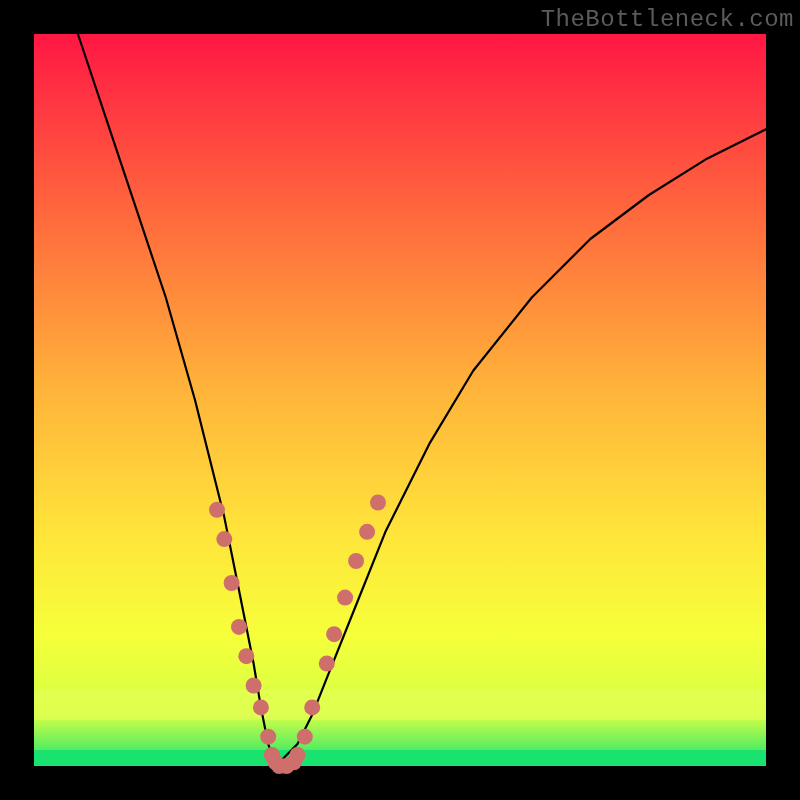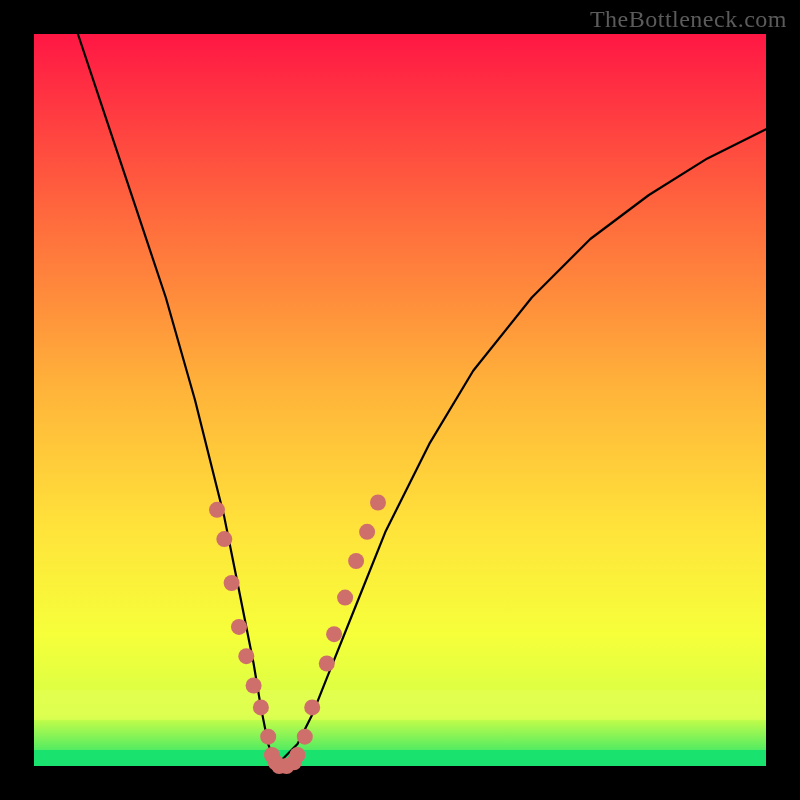--- a/index.html
+++ b/index.html
@@ -11,22 +11,22 @@
     overflow: hidden;
   }
   .container {
     position: relative;
     width: 800px;
     height: 800px;
   }
   .watermark {
     position: absolute;
     top: 6px;
-    right: 13px;
-    font-family: Liberation Serif, serif;
+    right: 6px;
+    font-family: Liberation Mono, monospace;
     font-size: 24px;
     color: #5b5b5b;
     letter-spacing: 0.5px;
     z-index: 10;
     user-select: none;
   }
   svg {
     display: block;
   }
   .curve {

